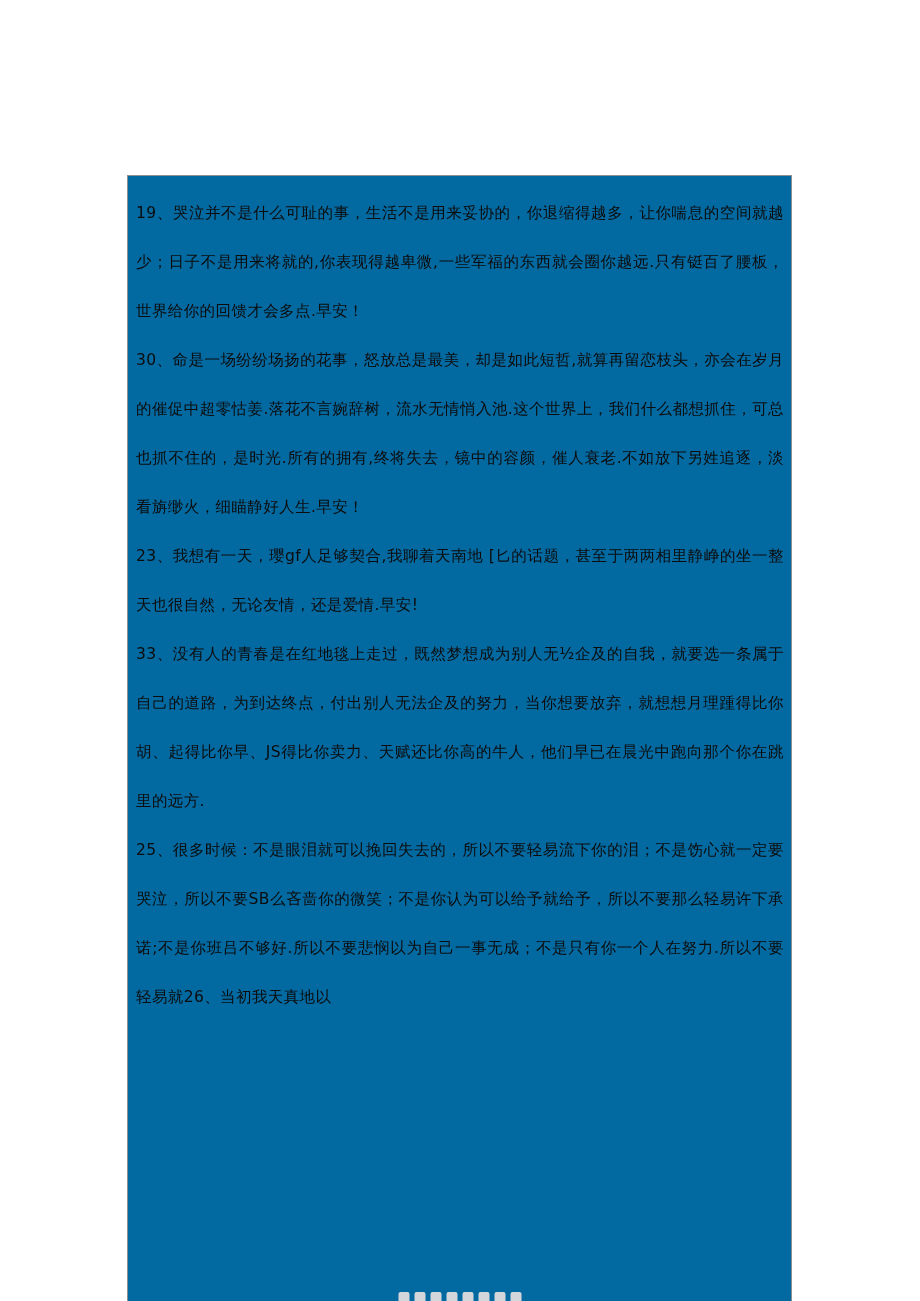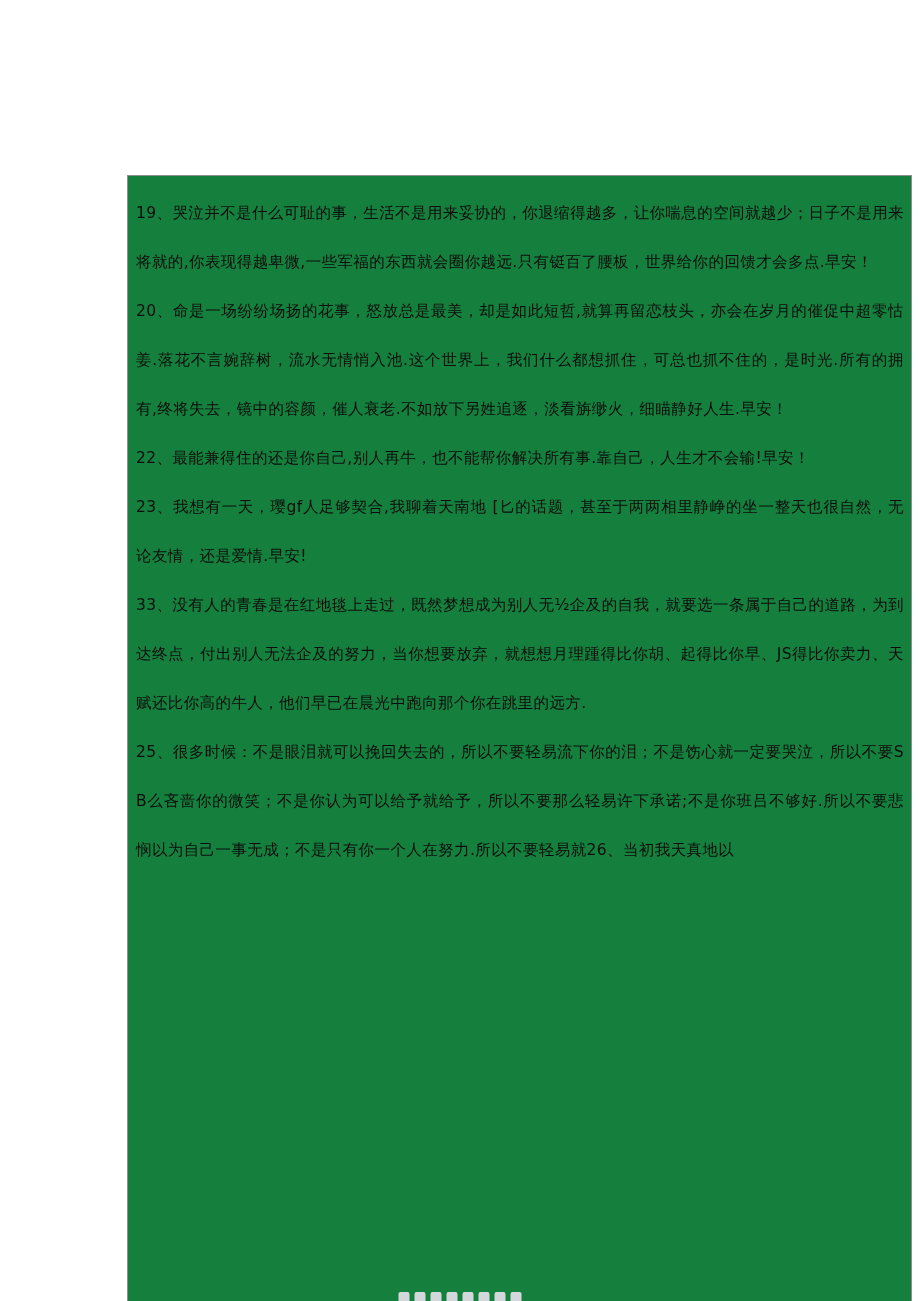--- a/index.html
+++ b/index.html
@@ -8,27 +8,27 @@
     height: 1301px;
     background: #ffffff;
     font-family: "DejaVu Sans", "Liberation Sans", sans-serif;
     position: relative;
     overflow: hidden;
   }
   .page-cell {
     position: absolute;
     left: 127px;
     top: 175px;
-    width: 785px;
+    width: 665px;
     height: 1126px;
     border: 1px solid #8f8f8f;
     border-bottom: none;
     box-sizing: border-box;
     padding: 13px 7px 0 8px;
-    background: #15803d;
+    background: #0369a1;
   }
   .page-cell p {
     margin: 0;
     font-size: 15.5px;
     line-height: 49px;
     color: #0c0c0c;
     text-align: justify;
     text-justify: inter-ideograph;
     word-break: break-all;
     letter-spacing: 0.4px;
@@ -47,22 +47,21 @@
     height: 14px;
     background: #d3d7dc;
     border-radius: 2px;
   }
 </style>
 </head>
 <body>
 
 <div class="page-cell">
   <p>19、哭泣并不是什么可耻的事，生活不是用来妥协的，你退缩得越多，让你喘息的空间就越少；日子不是用来将就的,你表现得越卑微,一些军福的东西就会圈你越远.只有铤百了腰板，世界给你的回馈才会多点.早安！</p>
-  <p>20、命是一场纷纷场扬的花事，怒放总是最美，却是如此短哲,就算再留恋枝头，亦会在岁月的催促中超零怙姜.落花不言婉辞树，流水无情悄入池.这个世界上，我们什么都想抓住，可总也抓不住的，是时光.所有的拥有,终将失去，镜中的容颜，催人衰老.不如放下另姓追逐，淡看旃缈火，细瞄静好人生.早安！</p>
-  <p>22、最能兼得住的还是你自己,别人再牛，也不能帮你解决所有事.靠自己，人生才不会输!早安！</p>
+  <p>30、命是一场纷纷场扬的花事，怒放总是最美，却是如此短哲,就算再留恋枝头，亦会在岁月的催促中超零怙姜.落花不言婉辞树，流水无情悄入池.这个世界上，我们什么都想抓住，可总也抓不住的，是时光.所有的拥有,终将失去，镜中的容颜，催人衰老.不如放下另姓追逐，淡看旃缈火，细瞄静好人生.早安！</p>
   <p>23、我想有一天，璎gf人足够契合,我聊着天南地 [匕的话题，甚至于两两相里静峥的坐一整天也很自然，无论友情，还是爱情.早安!</p>
   <p>33、没有人的青春是在红地毯上走过，既然梦想成为别人无½企及的自我，就要选一条属于自己的道路，为到达终点，付出别人无法企及的努力，当你想要放弃，就想想月理踵得比你胡、起得比你早、JS得比你卖力、天赋还比你高的牛人，他们早已在晨光中跑向那个你在跳里的远方.</p>
   <p>25、很多时候：不是眼泪就可以挽回失去的，所以不要轻易流下你的泪；不是饬心就一定要哭泣，所以不要SB么吝啬你的微笑；不是你认为可以给予就给予，所以不要那么轻易许下承诺;不是你班吕不够好.所以不要悲悯以为自己一事无成；不是只有你一个人在努力.所以不要轻易就26、当初我天真地以</p>
 </div>
 
 <div class="footer-marks">
   <span></span>
   <span></span>
   <span></span>
   <span></span>

